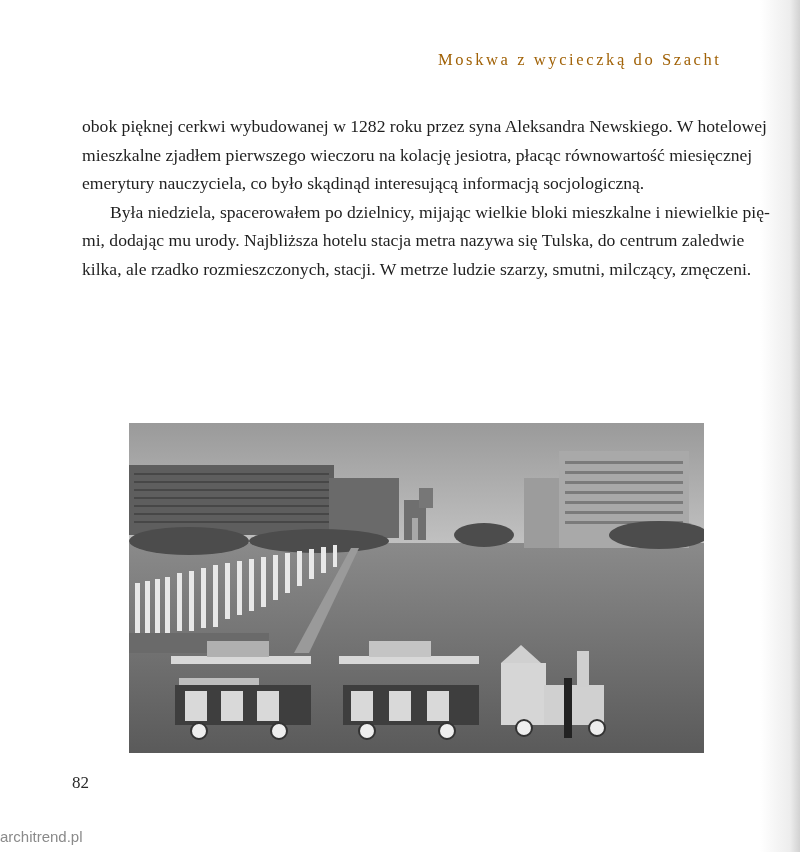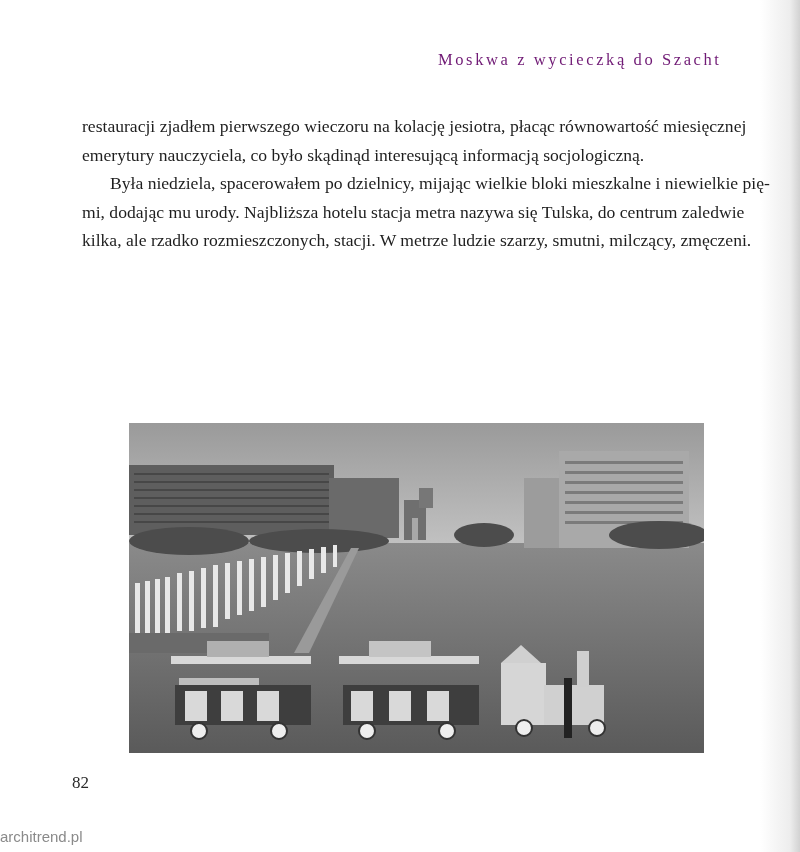--- a/index.html
+++ b/index.html
@@ -8,21 +8,21 @@
     background: #ffffff;
     font-family: "Liberation Serif", "DejaVu Serif", serif;
     color: #222;
   }
   .page-shadow {
     position: absolute; top: 0; right: 0; width: 40px; height: 852px;
     background: linear-gradient(to right, rgba(255,255,255,0) 0%, rgba(225,225,225,0.6) 75%, rgba(205,205,205,0.9) 100%);
   }
   .running-header {
     position: absolute; top: 50px; left: 438px;
-    font-size: 16.5px; letter-spacing: 2.6px; color: #701a75;
+    font-size: 16.5px; letter-spacing: 2.6px; color: #a16207;
     white-space: nowrap;
   }
   .body-text {
     position: absolute; top: 112px; left: 82px; width: 657px;
     font-size: 17.6px; line-height: 28.6px; color: #1e1e1e;
     text-align: justify;
   }
   .body-text .line { display: block; white-space: nowrap; text-align-last: justify; text-align: justify; }
   .body-text .line.last { text-align-last: left; }
   .body-text .indent { padding-left: 28px; }
@@ -42,21 +42,22 @@
 </style>
 </head>
 <body>
 
 <div class="page-shadow"></div>
 
 <div class="running-header">Moskwa z wycieczką do Szacht</div>
 
 <div class="body-text">
   <div>
-    <span class="line">restauracji zjadłem pierwszego wieczoru na kolację jesiotra, płacąc równowartość miesięcznej</span>
+    <span class="line">obok pięknej cerkwi wybudowanej w 1282 roku przez syna Aleksandra Newskiego. W hotelowej</span>
+    <span class="line">mieszkalne zjadłem pierwszego wieczoru na kolację jesiotra, płacąc równowartość miesięcznej</span>
     <span class="line last">emerytury nauczyciela, co było skądinąd interesującą informacją socjologiczną.</span>
   </div>
   <div>
     <span class="line indent">Była niedziela, spacerowałem po dzielnicy, mijając wielkie bloki mieszkalne i niewielkie pię-</span>
     <span class="line">mi, dodając mu urody. Najbliższa hotelu stacja metra nazywa się Tulska, do centrum zaledwie</span>
     <span class="line">kilka, ale rzadko rozmieszczonych, stacji. W metrze ludzie szarzy, smutni, milczący, zmęczeni.</span>
   </div>
 </div>
 
 <div class="photo">

